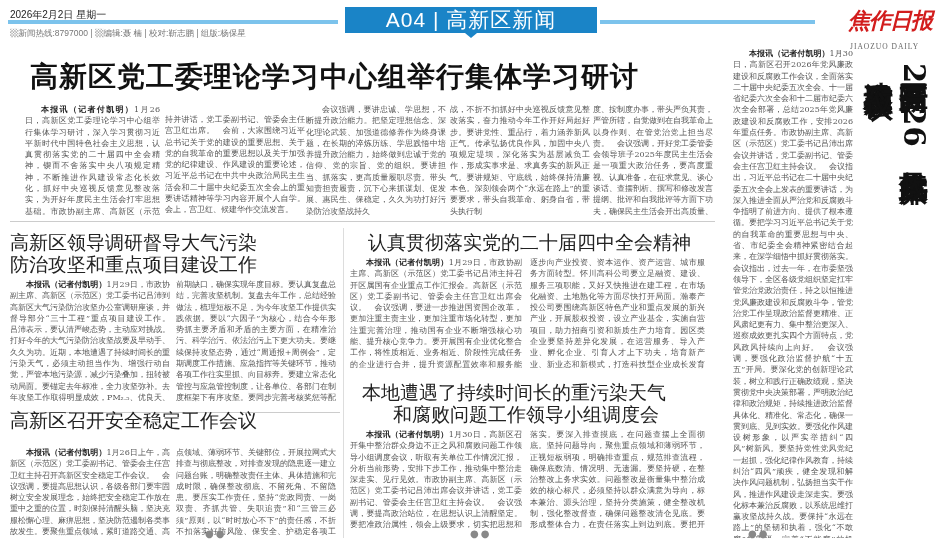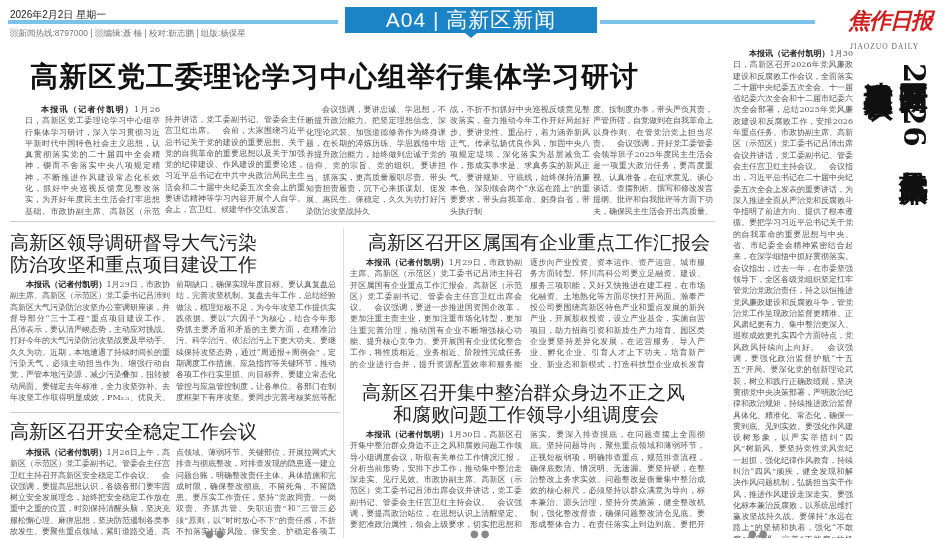--- a/index.html
+++ b/index.html
@@ -61,39 +61,39 @@
 <div class="abs headline h2" style="left:10px;top:253px;">防治攻坚和重点项目建设工作</div>
 <div class="abs col" style="left:10px;top:279px;width:160px;height:124px;">
   <p><span class="lead">本报讯（记者付凯明）</span><span>1月29日，市政协副主席、高新区（示范区）党工委书记吕沛到高新区大气污染防治攻坚办公室调研座谈，并督导部分“三十工程”重点项目建设工作。　吕沛表示，要认清严峻态势，主动应对挑战。打好今年的大气污染防治攻坚战要及早动手、久久为功。近期，本地遭遇了持续时间长的重污染天气，必须主动担当作为、增强行动自觉，严管本地污染源，减少污染叠加，扭转被动局面。要锚定去年标准，全力攻坚弥补。去年攻坚工作取得明显成效，PM₂.₅、优良天、重污染天三项核心指标全面完成，成绩来之不易。要发扬去年的好作风，持续发力弥补</span></p>
 </div>
 <div class="abs col" style="left:176px;top:279px;width:160px;height:124px;">
     <p style="text-indent:0">前期缺口，确保实现年度目标。要认真复盘总结，完善攻坚机制。复盘去年工作，总结经验做法，梳理短板不足，为今年攻坚工作提供实践依据。要以“六因子”为核心，结合今年形势抓主要矛盾和矛盾的主要方面，在精准治污、科学治污、依法治污上下更大功夫。要继续保持攻坚态势，通过“周通报+周例会”，定期调度工作措施、应急指挥等关键环节，推动各项工作往实里抓、向目标奔。要建立常态化管控与应急管控制度，让各单位、各部门在制度框架下有序攻坚。要同步完善考核奖惩等配套制度，力求公平公正、切实可行，以制度保障攻坚力度不减损安全员积极性。</p>
   </div>
 
 <div class="abs divider" style="left:10px;top:412px;width:330px;"></div>
 
-<div class="abs headline h2" style="left:10px;top:421px;font-family:Liberation Serif, serif;">高新区召开安全稳定工作会议</div>
+<div class="abs headline h2" style="left:10px;top:409px;">高新区召开安全稳定工作会议</div>
 <div class="abs col" style="left:10px;top:447px;width:160px;height:90px;">
   <p><span class="lead">本报讯（记者付凯明）</span><span>1月26日上午，高新区（示范区）党工委副书记、管委会主任宫卫红主持召开高新区安全稳定工作会议。　会议强调，要提高思想认识，各级各部门要牢固树立安全发展理念，始终把安全稳定工作放在重中之重的位置，时刻保持清醒头脑，坚决克服松懈心理、麻痹思想，坚决防范遏制各类事故发生。要聚焦重点领域，紧盯道路交通、高层楼宇等重</span></p>
 </div>
 <div class="abs col" style="left:176px;top:447px;width:160px;height:90px;">
     <p style="text-indent:0">点领域、薄弱环节、关键部位，开展拉网式大排查与彻底整改，对排查发现的隐患逐一建立问题台账，明确整改责任主体、具体措施和完成时限，确保整改彻底、不留死角、不留隐患。要压实工作责任，坚持“党政同责、一岗双责、齐抓共管、失职追责”和“三管三必须”原则，以“时时放心不下”的责任感，不折不扣落实好防风险、保安全、护稳定各项工作，以完整的责任链条加固安全底板、筑牢安全防线。</p>
   </div>
 
 <div class="abs" style="left:343px;top:228px;width:1px;height:310px;background:#ddd;"></div>
 
-<div class="abs headline h2" style="left:368px;top:231px;">高新区召开区属国有企业重点工作汇报会</div>
+<div class="abs headline h2" style="left:368px;top:231px;">认真贯彻落实党的二十届四中全会精神</div>
 <div class="abs col" style="left:350px;top:257px;width:172px;height:112px;">
   <p><span class="lead">本报讯（记者付凯明）</span><span>1月29日，市政协副主席、高新区（示范区）党工委书记吕沛主持召开区属国有企业重点工作汇报会。高新区（示范区）党工委副书记、管委会主任宫卫红出席会议。　会议强调，要进一步推进国资国企改革，更加注重主责主业，更加注重市场化转型，更加注重完善治理，推动国有企业不断增强核心功能、提升核心竞争力。要开展国有企业优化整合工作，将性质相近、业务相近、阶段性完成任务的企业进行合并，提升资源配置效率和服务能力。要实施好续建新建项目，提高谋划项目成熟度，推动项目快落地、快开工、快建设、快达效。城投公司要实现更高质量发展，</span></p>
 </div>
 <div class="abs col" style="left:530px;top:257px;width:175px;height:112px;">
     <p style="text-indent:0">逐步向产业投资、资本运作、资产运营、城市服务方面转型。怀川高科公司要立足融资、建设、服务三项职能，又好又快推进在建工程，在市场化融资、土地熟化等方面尽快打开局面。瀚泰产投公司要围绕高新区特色产业和重点发展的新兴产业，开展股权投资，设立产业基金，实施自营项目，助力招商引资和新质生产力培育。园区类企业要坚持差异化发展，在运营服务、导入产业、孵化企业、引育人才上下功夫，培育新产业、新业态和新模式，打造科技型企业成长发育的“温床”。公共服务类企业要在服务保障民生上彰显国企担当，为城乡居民提供安全、稳定、可靠的公共服务。</p>
   </div>
 
-<div class="abs headline h2" style="left:362px;top:381px;">高新区召开集中整治群众身边不正之风</div>
+<div class="abs headline h2" style="left:362px;top:381px;">本地遭遇了持续时间长的重污染天气</div>
 <div class="abs headline h2" style="left:393px;top:403px;">和腐败问题工作领导小组调度会</div>
 <div class="abs col" style="left:350px;top:429px;width:172px;height:100px;">
   <p><span class="lead">本报讯（记者付凯明）</span><span>1月30日，高新区召开集中整治群众身边不正之风和腐败问题工作领导小组调度会议，听取有关单位工作情况汇报，分析当前形势，安排下步工作，推动集中整治走深走实、见行见效。市政协副主席、高新区（示范区）党工委书记吕沛出席会议并讲话，党工委副书记、管委会主任宫卫红主持会议。　会议强调，要提高政治站位，在思想认识上清醒坚定。要把准政治属性，领会上级要求，切实把思想和行动统一到中央决策部署和省委、市委工作要求上来，保持力度不减、尺度不松、标准不降，紧盯难点、堵点、痛点抓</span></p>
 </div>
 <div class="abs col" style="left:530px;top:429px;width:175px;height:100px;">
     <p style="text-indent:0">落实。要深入排查摸底，在问题查摆上全面彻底。坚持问题导向，聚焦重点领域和薄弱环节，正视短板弱项，明确排查重点，规范排查流程，确保底数清、情况明、无遗漏。要坚持硬，在整治整改上务求实效。问题整改是衡量集中整治成效的核心标尺，必须坚持以群众满意为导向，标本兼治、源头治理，坚持分类施策，健全整改机制，强化整改督查，确保问题整改清仓见底。要形成整体合力，在责任落实上到边到底。要把开展好集中整治作为对各部门各单位担当精神和执行能力的重要检验，压实领导责任、监督责任、部门责任和属地责任，形成齐抓共管的集中整治格局。</p>
   </div>
 
 <div class="abs vertical" style="left:897px;top:58px;height:320px;">高新区召开2026年党风廉政</div>
 <div class="abs vertical" style="left:862px;top:58px;height:250px;">建设和反腐败工作会议</div>

